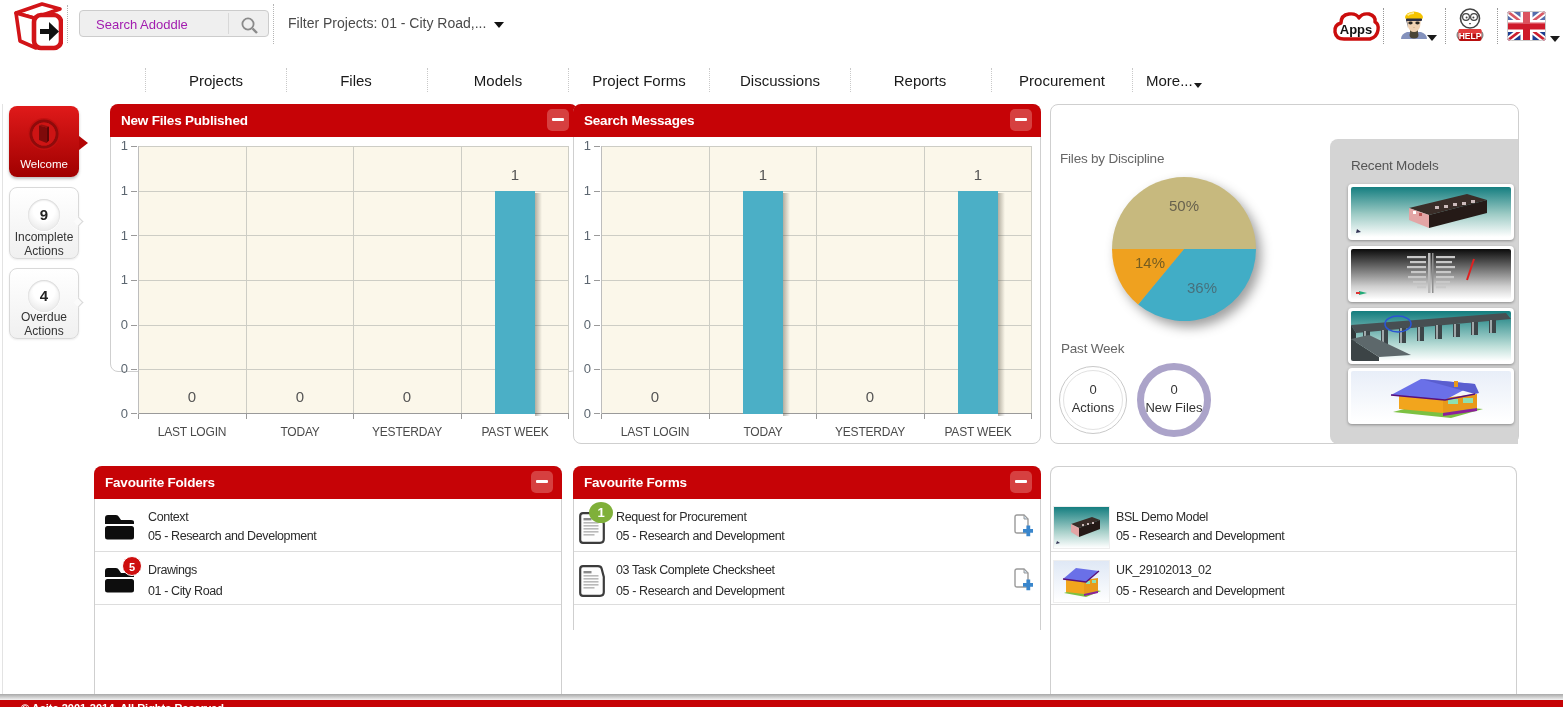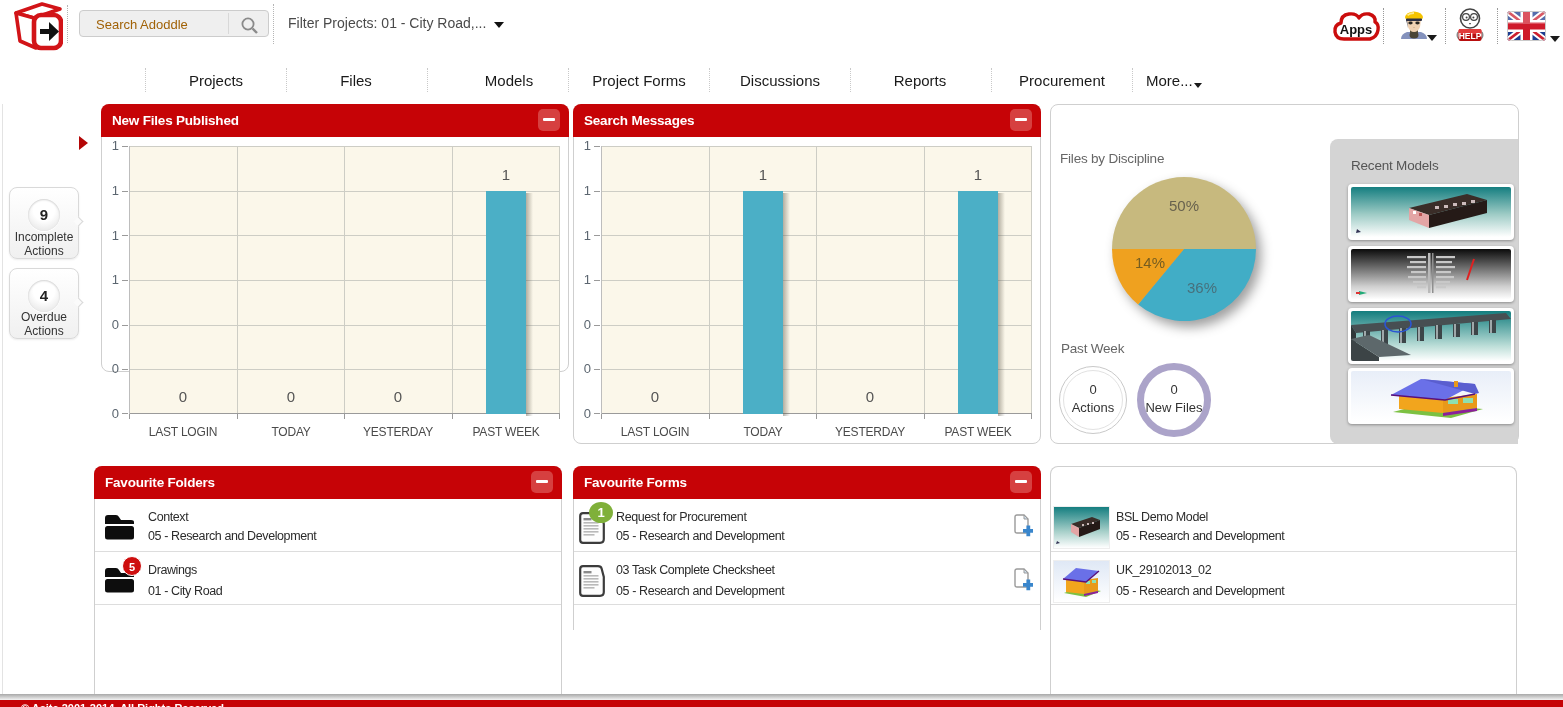--- a/index.html
+++ b/index.html
@@ -4,21 +4,21 @@
 <style>
 *{margin:0;padding:0;box-sizing:border-box}
 html,body{width:1563px;height:707px;overflow:hidden;background:#fff;
 font-family:"Liberation Sans", sans-serif;}
 .abs{position:absolute}
 #page{position:relative;width:1563px;height:707px;background:#fff;overflow:hidden}
 .dotsep{position:absolute;width:0;border-left:1px dotted #b5b5b5}
 .tri{position:absolute;width:0;height:0;border-left:5px solid transparent;border-right:5px solid transparent;border-top:6px solid #1a1a1a}
 
 #search{position:absolute;left:79px;top:10px;width:190px;height:27px;background:#efefef;border:1px solid #ccc;border-radius:4px}
-#search .ph{position:absolute;left:16px;top:6px;font-size:13px;color:#a16207}
+#search .ph{position:absolute;left:16px;top:6px;font-size:13px;color:#a21caf}
 #search .div{position:absolute;right:39px;top:2px;height:21px;border-left:1px solid #d8d8d8}
 #filter{position:absolute;left:288px;top:15px;font-size:14px;color:#4a4a4a}
 
 .navtab{position:absolute;top:72px;font-size:15px;color:#1a1a1a;transform:translateX(-50%)}
 
 .scard{position:absolute;left:9px;width:70px;border:1px solid #d9d9d9;border-radius:8px;background:linear-gradient(#ffffff,#f0f0f0);box-shadow:0 1px 2px rgba(0,0,0,.08)}
 .scircle{position:absolute;left:50%;transform:translateX(-50%);top:11px;width:32px;height:32px;border-radius:50%;background:radial-gradient(circle at 50% 35%,#ffffff 40%,#e3e3e3 90%);box-shadow:inset 0 1px 2px rgba(0,0,0,.18),0 1px 1px #fff;text-align:center;font-size:15px;font-weight:bold;color:#222;line-height:32px}
 .slbl{position:absolute;width:100%;text-align:center;font-size:12px;color:#333;line-height:14px}
 
 .panel{position:absolute;background:#fff;border:1px solid #cfcfcf;border-radius:8px}
@@ -130,42 +130,53 @@
 <div class="dotsep" style="left:145px;top:68px;height:24px;border-left-color:#c9c9c9"></div>
 <div class="dotsep" style="left:286px;top:68px;height:24px;border-left-color:#c9c9c9"></div>
 <div class="dotsep" style="left:427px;top:68px;height:24px;border-left-color:#c9c9c9"></div>
 <div class="dotsep" style="left:568px;top:68px;height:24px;border-left-color:#c9c9c9"></div>
 <div class="dotsep" style="left:709px;top:68px;height:24px;border-left-color:#c9c9c9"></div>
 <div class="dotsep" style="left:850px;top:68px;height:24px;border-left-color:#c9c9c9"></div>
 <div class="dotsep" style="left:991px;top:68px;height:24px;border-left-color:#c9c9c9"></div>
 <div class="dotsep" style="left:1132px;top:68px;height:24px;border-left-color:#c9c9c9"></div>
 <div class="navtab" style="left:216px">Projects</div>
 <div class="navtab" style="left:356px">Files</div>
-<div class="navtab" style="left:509px">Models</div>
+<div class="navtab" style="left:498px">Models</div>
 <div class="navtab" style="left:639px">Project Forms</div>
 <div class="navtab" style="left:780px">Discussions</div>
 <div class="navtab" style="left:920px">Reports</div>
 <div class="navtab" style="left:1062px">Procurement</div>
 <div class="navtab" style="left:1146px;transform:none">More...</div>
 <div class="tri" style="left:1194px;top:83px;border-left-width:4px;border-right-width:4px;border-top-width:5px"></div>
 
+<div class="abs" style="left:9px;top:106px;width:70px;height:71px;border-radius:8px;background:linear-gradient(#e01a1a,#a00000);box-shadow:0 2px 3px rgba(0,0,0,.25)">
+  <div class="abs" style="left:18px;top:11px;width:34px;height:34px" id="doorwrap"><svg width="34" height="34" viewBox="0 0 34 34">
+<circle cx="17" cy="17" r="16" fill="#c21010"></circle>
+<circle cx="17" cy="17" r="13" fill="none" stroke="#8e0b0b" stroke-width="3"></circle>
+<circle cx="17" cy="17" r="11.5" fill="#cd1414"></circle>
+<path d="M12,8.5 L19.5,10.5 L19.5,26 L12,23 Z" fill="#7e0a0a"></path>
+<path d="M19.5,10.5 L22,9.5 L22,23.5 L19.5,26 Z" fill="#5c0606"></path>
+<path d="M12,8.5 L14.5,7.5 L22,9.5 L19.5,10.5 Z" fill="#93110f"></path>
+</svg></div>
+  <div class="abs" style="left:0;width:100%;top:52px;text-align:center;font-size:11.5px;color:#fff">Welcome</div>
+</div>
 <div class="abs" style="left:79px;top:136px;width:0;height:0;border-top:7px solid transparent;border-bottom:7px solid transparent;border-left:9px solid #b30606"></div>
 
 <div class="scard" style="top:187px;height:72px">
   <div style="position:absolute;right:-4px;top:30px;width:7px;height:7px;background:#fbfbfb;border-top:1px solid #d9d9d9;border-right:1px solid #d9d9d9;transform:rotate(45deg)"></div>
   <div class="scircle">9</div>
   <div class="slbl" style="top:42px">Incomplete<br>Actions</div>
 </div>
 <div class="scard" style="top:268px;height:71px">
   <div style="position:absolute;right:-4px;top:30px;width:7px;height:7px;background:#fbfbfb;border-top:1px solid #d9d9d9;border-right:1px solid #d9d9d9;transform:rotate(45deg)"></div>
   <div class="scircle">4</div>
   <div class="slbl" style="top:41px">Overdue<br>Actions</div>
 </div>
 
-<div class="panel" id="p1" style="left:101px;top:104px;width:468px;height:268px">
+<div class="panel" id="p1" style="left:110px;top:104px;width:468px;height:268px">
   <div class="phead">
         <span class="ptitle">New Files Published</span>
         <span class="pmin"></span>
       </div>
   <div class="plot">
   <div class="hline" style="top:0px"></div>
   <div class="hline" style="top:45px"></div>
   <div class="hline" style="top:89px"></div>
   <div class="hline" style="top:134px"></div>
   <div class="hline" style="top:179px"></div>

